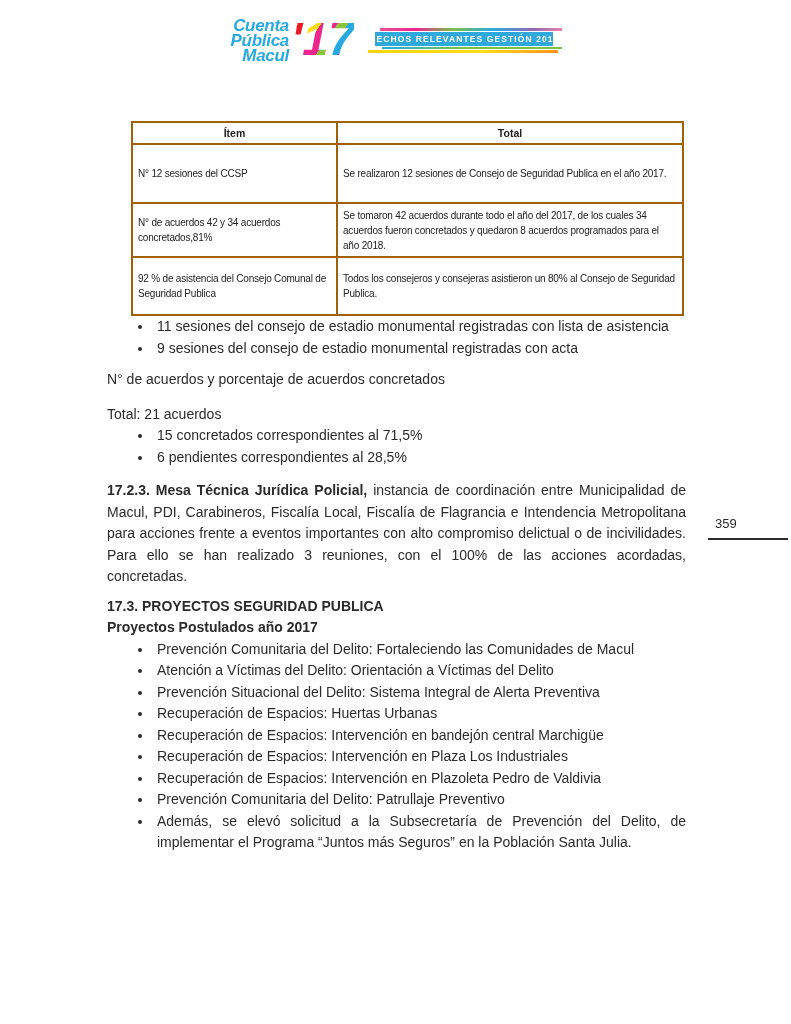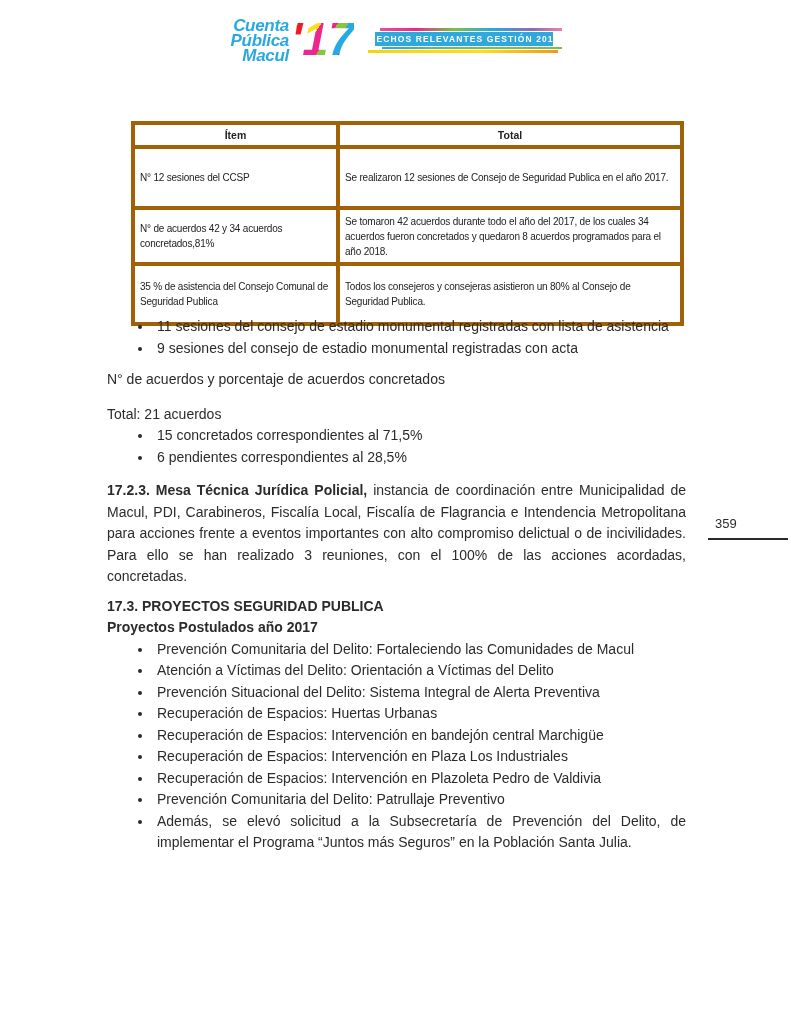--- a/index.html
+++ b/index.html
@@ -69,21 +69,21 @@
   .data-table{
     position:absolute;left:131px;top:121px;
     width:553px;
     border-collapse:collapse;
     font-size:10px;line-height:15px;
     letter-spacing:-0.2px;
     color:#222;
     table-layout:fixed;
   }
   .data-table th,.data-table td{
-    border:4px solid #a16207;
+    border:2px solid #a16207;
     vertical-align:middle;
   }
   .data-table{border:2px solid #3a3a3a;}
   .data-table th{
     height:18px;
     font-size:10.5px;font-weight:bold;text-align:center;
     letter-spacing:0;
     padding:1px 4px;
   }
   .data-table td{padding:2px 5px;}
@@ -157,21 +157,21 @@
     <tbody>
       <tr class="row-1">
         <td>N° 12 sesiones del CCSP</td>
         <td>Se realizaron 12 sesiones de Consejo de Seguridad Publica en el año 2017.</td>
       </tr>
       <tr class="row-2">
         <td>N° de acuerdos 42 y 34 acuerdos concretados,81%</td>
         <td>Se tomaron 42 acuerdos durante todo el año del 2017, de los cuales 34 acuerdos fueron concretados y quedaron 8 acuerdos programados para el año 2018.</td>
       </tr>
       <tr class="row-3">
-        <td>35 % de asistencia del Consejo Comunal de Seguridad Publica</td>
+        <td>92 % de asistencia del Consejo Comunal de Seguridad Publica</td>
         <td>Todos los consejeros y consejeras asistieron un 80% al Consejo de Seguridad Publica.</td>
       </tr>
     </tbody>
   </table>
 
   <main class="content">
 
     <ul class="bullets">
       <li>11 sesiones del consejo de estadio monumental registradas con lista de asistencia</li>
       <li>9 sesiones del consejo de estadio monumental registradas con acta</li>

